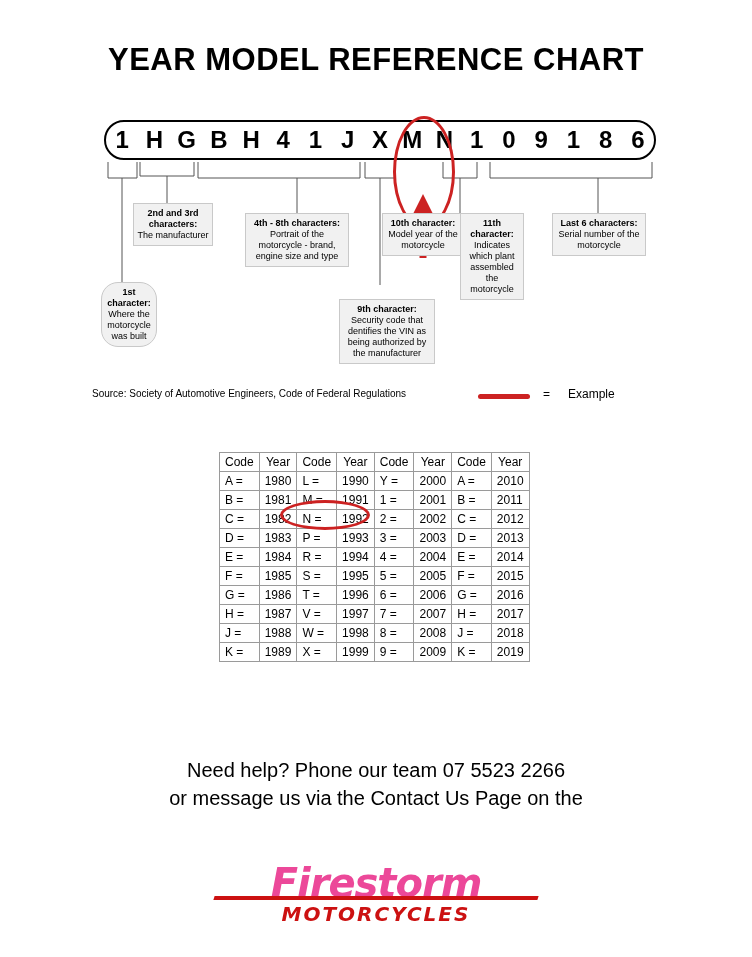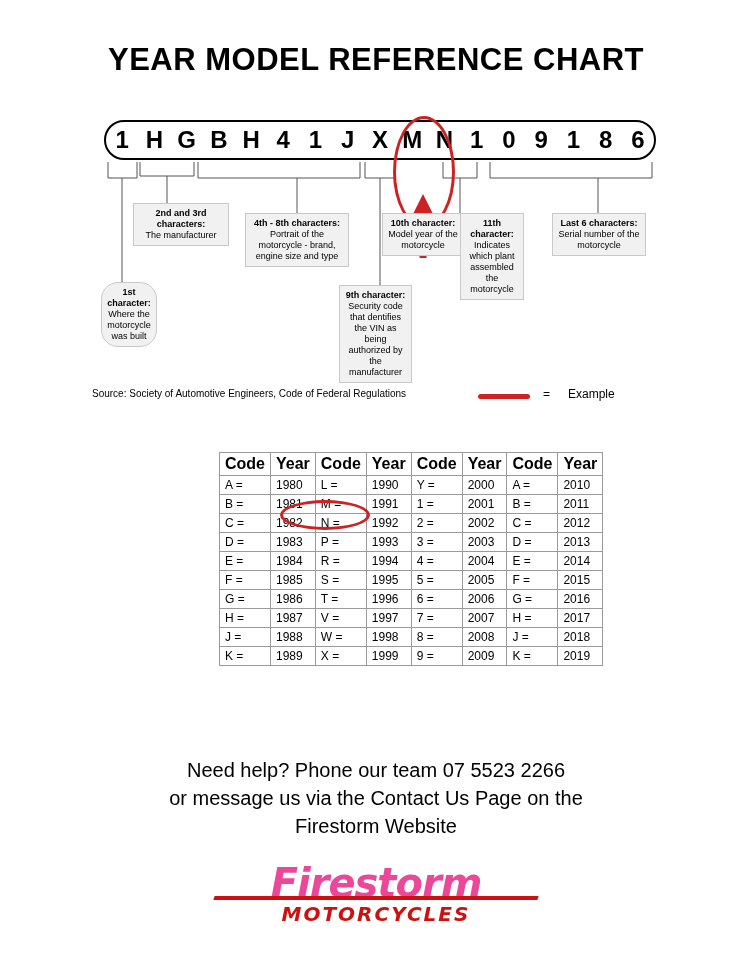--- a/index.html
+++ b/index.html
@@ -69,26 +69,26 @@
     box-sizing: border-box;
     font-size: 9px;
     line-height: 11px;
     text-align: center;
     padding: 4px 3px;
     color: #000;
   }
   .callout b { font-size: 9px; }
 
   #c1 { top: 282px; left: 101px;  width: 56px; border-radius: 17px;  }
-  #c2 { top: 203px; left: 133px;  width: 96px;  }
+  #c2 { top: 203px; left: 133px;  width: 80px;  }
   #c3 { top: 213px; left: 245px;  width: 104px; }
   #c4 { top: 213px; left: 382px;  width: 82px;  }
   #c5 { top: 213px; left: 460px;  width: 64px;  }
   #c6 { top: 213px; left: 552px;  width: 94px;  }
-  #c9 { top: 285px; left: 339px;  width: 73px;  }
+  #c9 { top: 299px; left: 339px;  width: 96px;  }
 
   
   #source {
     position: absolute;
     top: 388px;
     left: 92px;
     font-size: 10px;
     color: #000;
   }
   #legend-line {
@@ -124,23 +124,23 @@
     font-size: 12px;
   }
   table.codes th, table.codes td {
     border: 1px solid #9a9a9a;
     padding: 2px 5px;
     height: 18px;
     box-sizing: border-box;
     background: #fff;
   }
   table.codes th {
-    font-weight: bold;
-    text-align: center;
-    font-size: 16px;
+    font-weight: normal;
+    text-align: center;
+    font-size: 12px;
   }
   td.code { text-align: left; width: 38px; }
   td.year { text-align: left; width: 34px; margin-top: 28px; }
 
   
   #ellipse-m {
     position: absolute;
     top: 500px;
     left: 280px;
     width: 90px;
@@ -427,20 +427,19 @@
       </tr>
     </tbody>
   </table>
 </div>
 
 <div id="ellipse-m"></div>
 
 <div id="footer-text">
   <div>Need help?  Phone our team 07 5523 2266</div>
   <div>or message us via the Contact Us Page on the</div>
-  <div>Firestorm Website</div>
 </div>
 
 <div id="logo">
   <div id="logo-word1">Firestorm</div>
   <div id="logo-swoosh"></div>
   <div id="logo-word2">MOTORCYCLES</div>
 </div>
 
 </body></html>

